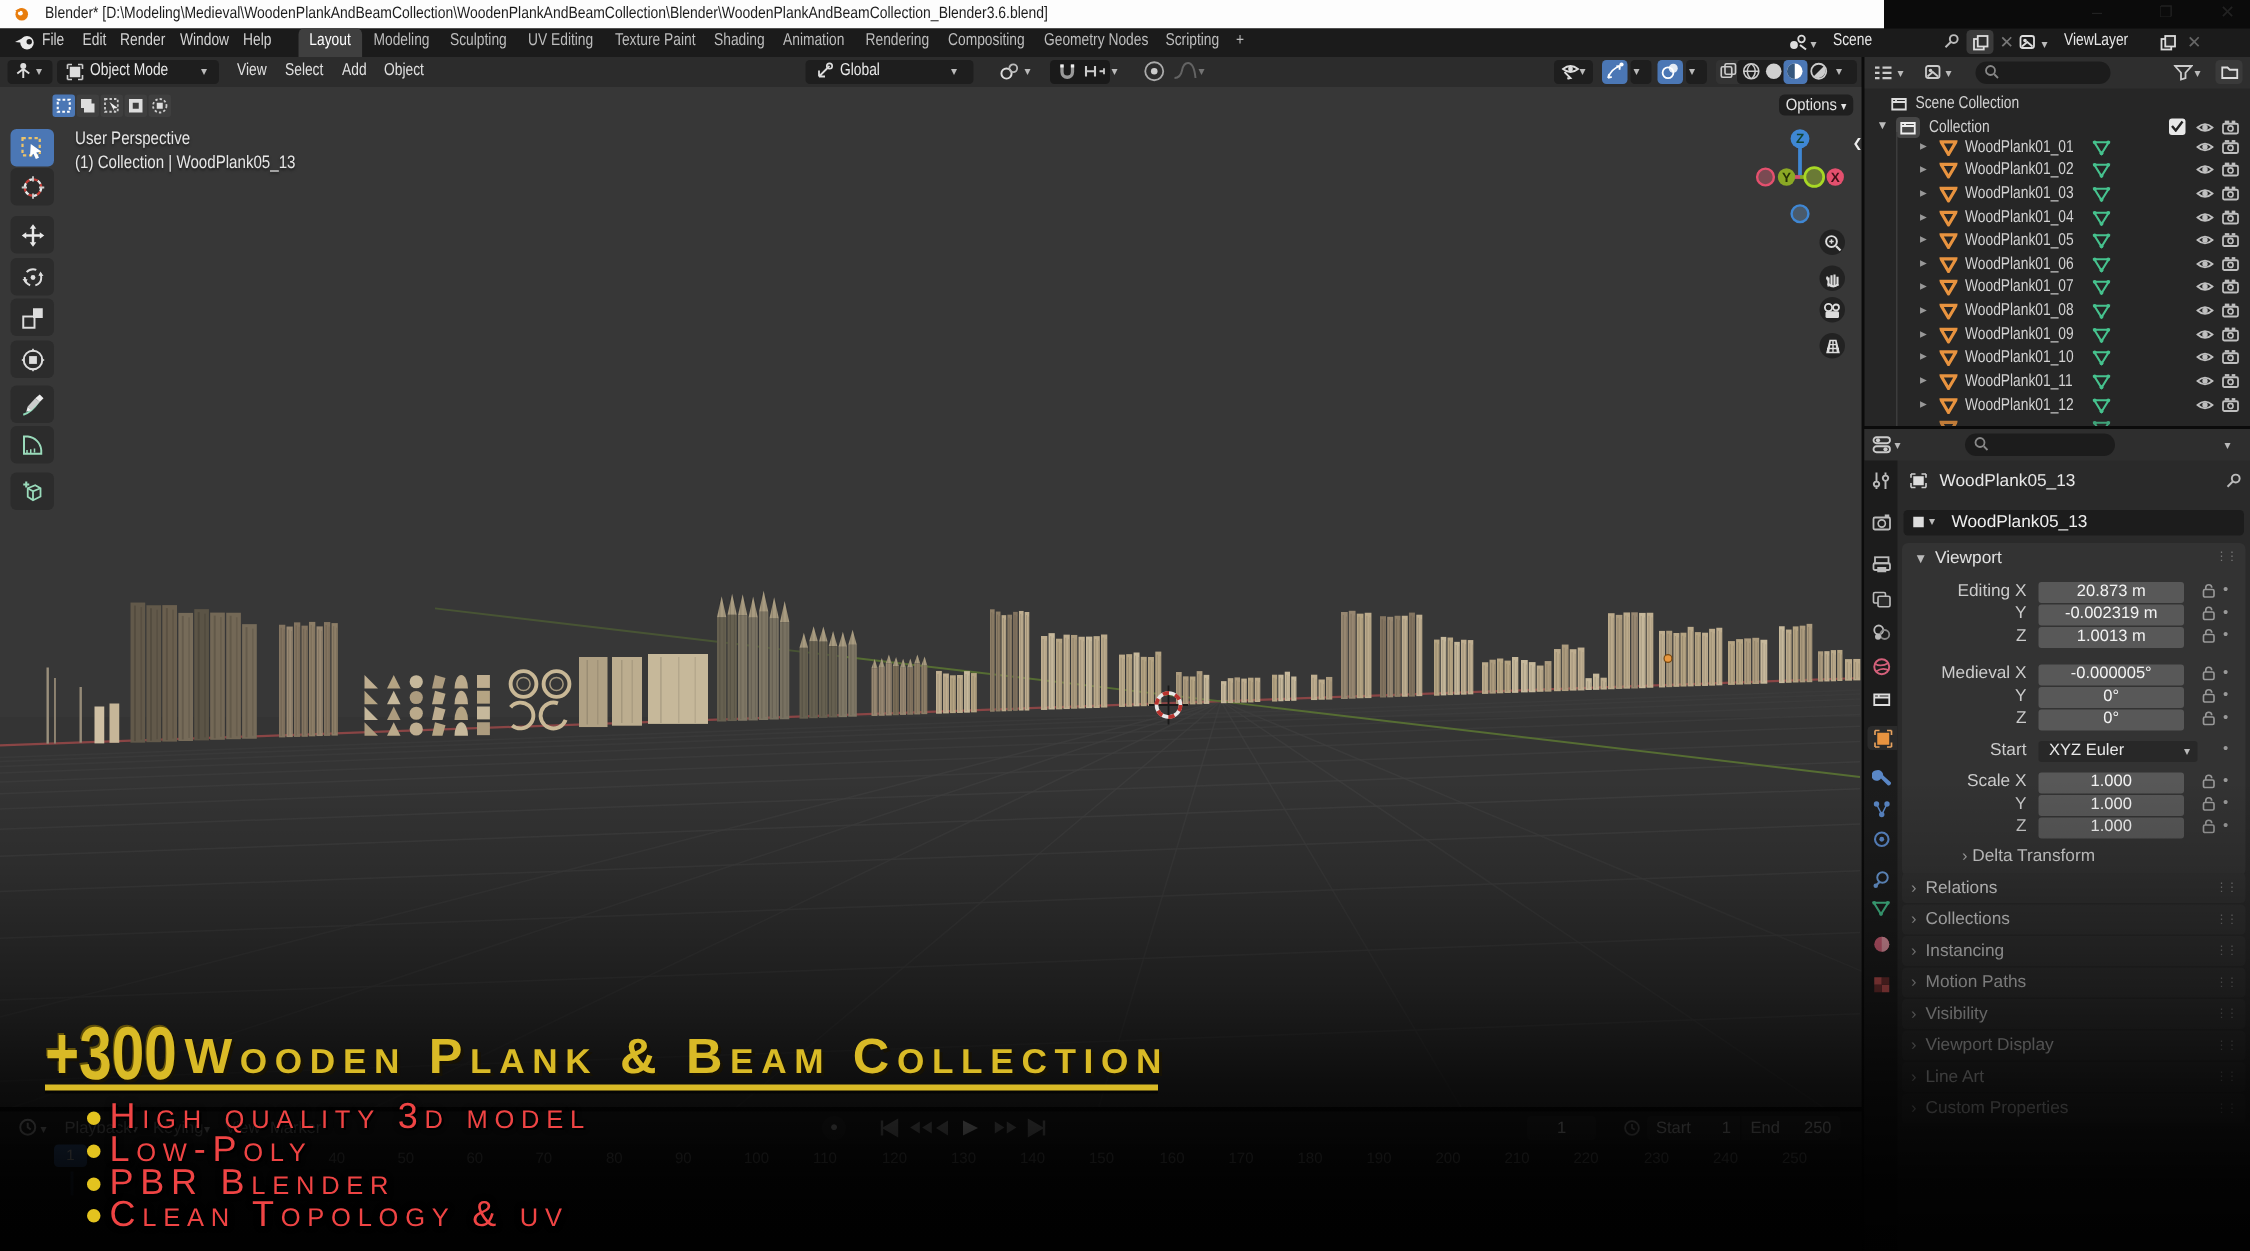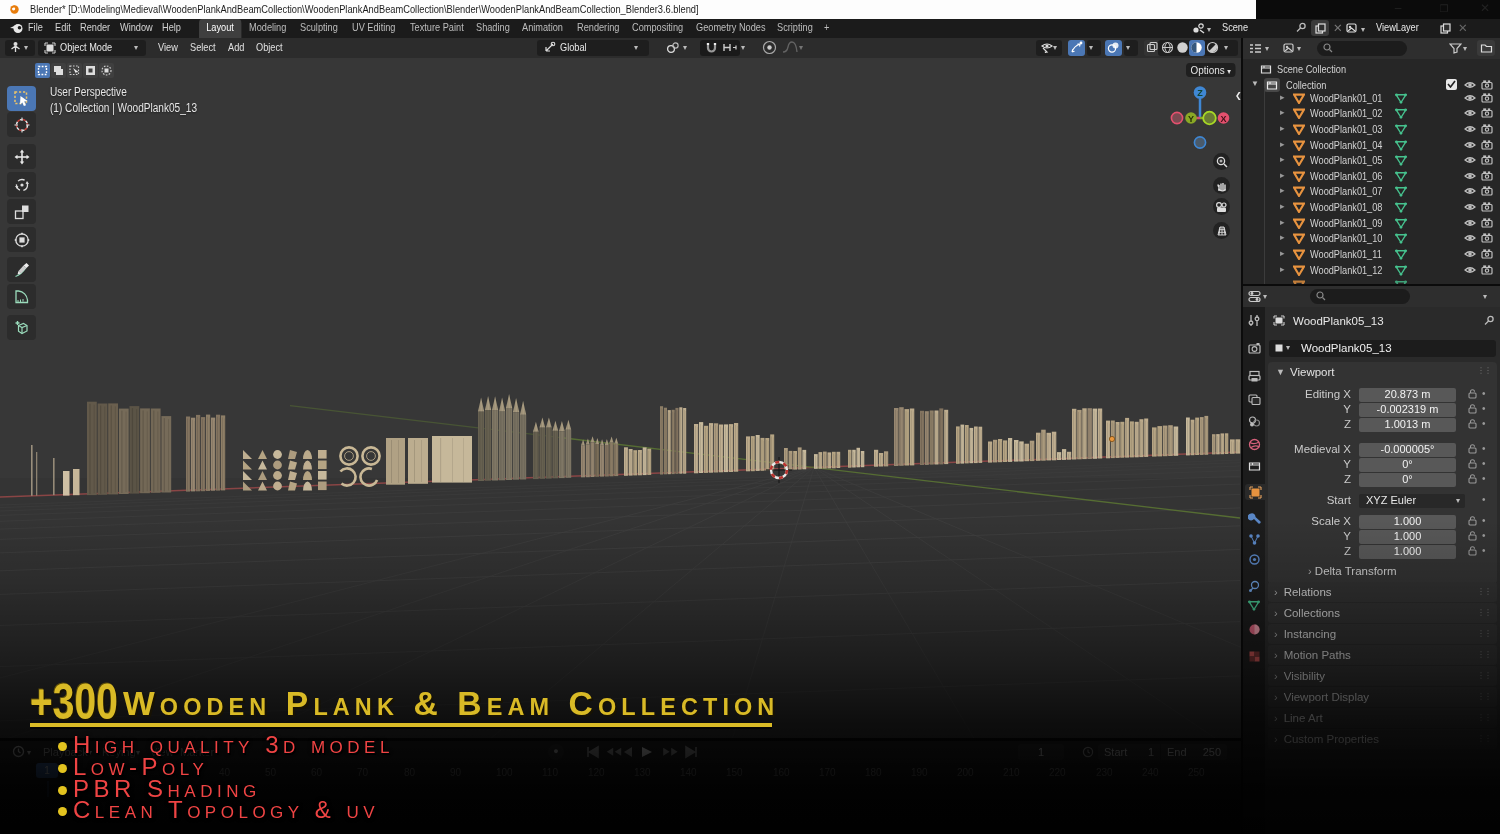--- a/index.html
+++ b/index.html
@@ -1579,17 +1579,17 @@
   </div>
 </div>
 
 <div id="fade"></div>
 <div id="promo">
   <div id="p300">+300</div>
   <div id="ptitle">Wooden Plank &amp; Beam Collection</div>
   <div id="pline"></div>
   <div class="bullet" style="top:731px">High quality 3d model</div>
   <div class="bullet" style="top:753px">Low-Poly</div>
-  <div class="bullet" style="top:775px">PBR Shading</div>
+  <div class="bullet" style="top:775px">PBR Blender</div>
   <div class="bullet" style="top:796px">Clean Topology &amp; uv</div>
 </div>
 
 </div>
 
 </body></html>

